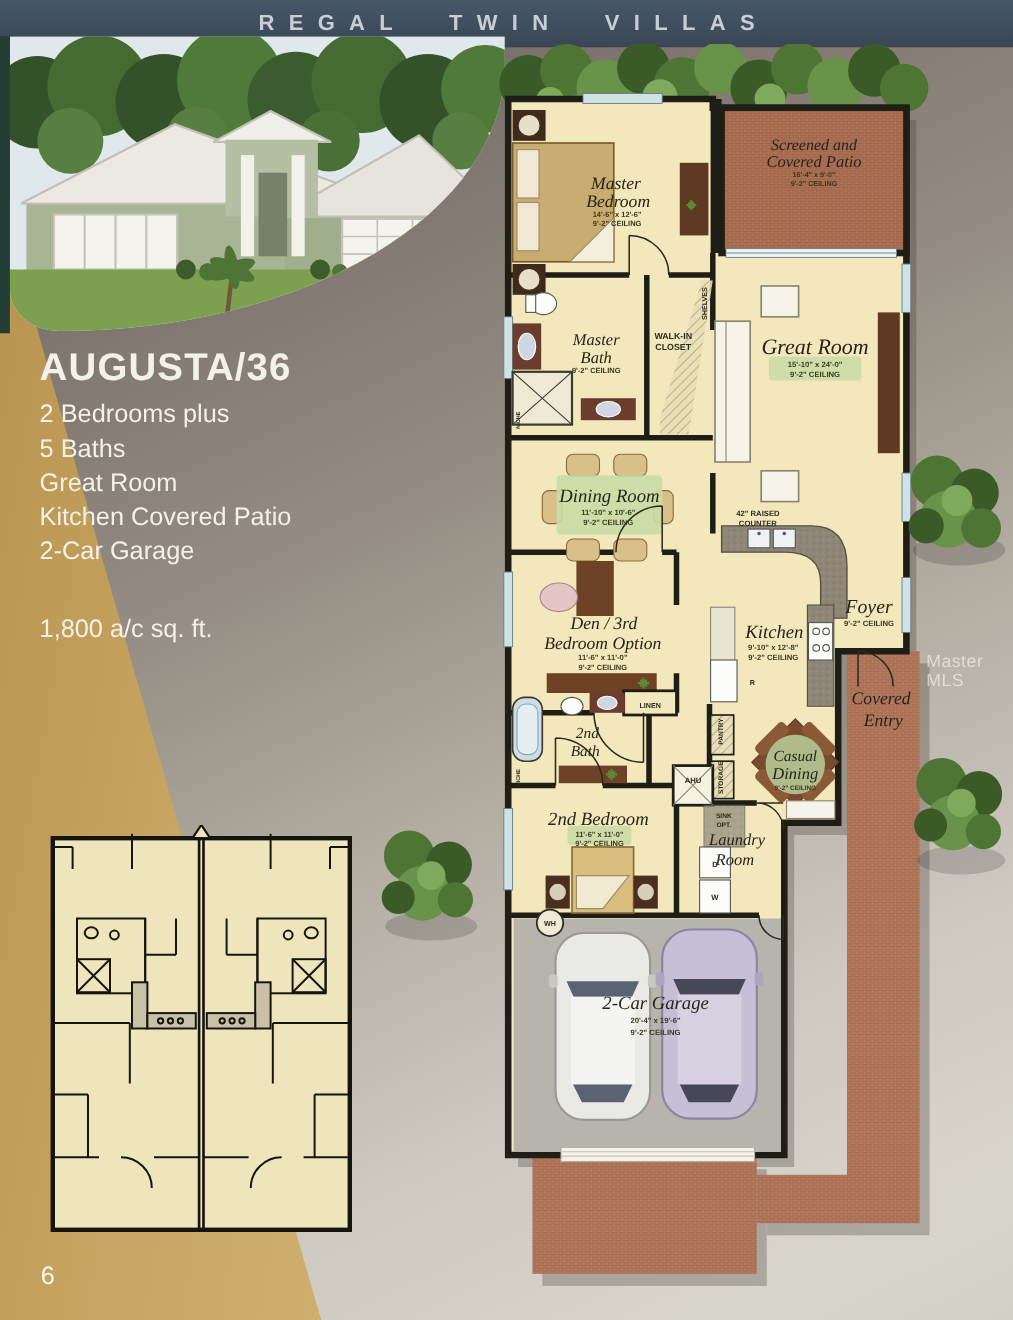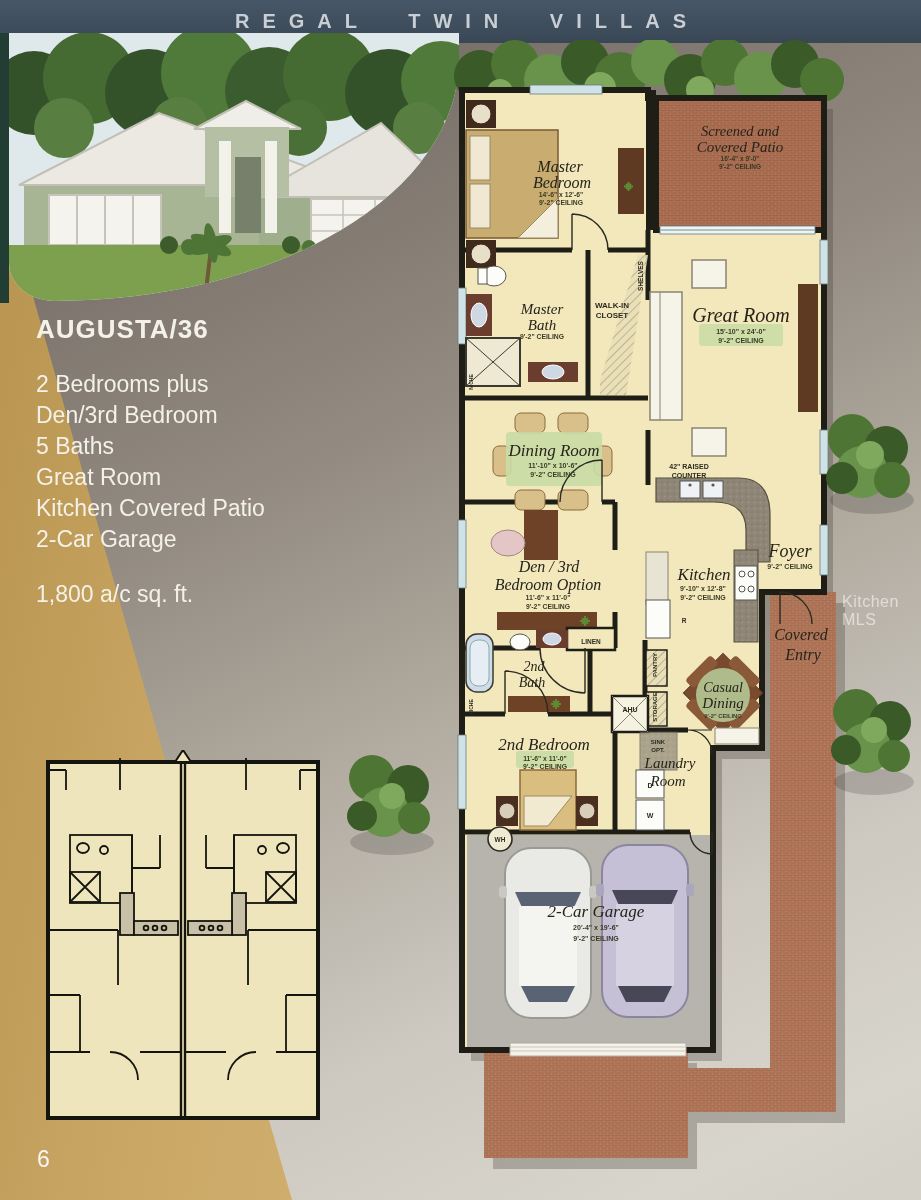--- a/index.html
+++ b/index.html
@@ -9,23 +9,23 @@
   .tan-wedge{position:absolute;inset:0;
     background:linear-gradient(100deg,#b6924e 0%,#c9a663 28%,#d3b273 55%,#c5a25f 100%);
     clip-path:polygon(0px 140px,34px 300px,122px 610px,292px 1200px,0px 1200px);}
   .banner{position:absolute;top:0;left:0;right:0;height:43px;
     background:linear-gradient(#475768,#394755);display:flex;align-items:center;justify-content:center;}
   .banner span{color:#c9cdd4;font-size:20px;font-weight:bold;letter-spacing:13px;word-spacing:20px;padding-left:13px;}
   .left-strip{position:absolute;left:0;top:33px;width:9px;height:270px;background:#223d34;}
   .photo{position:absolute;left:9px;top:33px;width:450px;height:268px;overflow:hidden;
     border-bottom-right-radius:100% 100%;border-bottom-left-radius:50px 42px;}
   .model-info{position:absolute;left:36px;top:314px;color:#f4f1e9;}
-  .model-info h1{margin:0;font-size:26px;font-weight:bold;letter-spacing:1px;}
-  .features{margin-top:24px;font-size:23px;line-height:31px;}
-  .areas{margin-top:24px;font-size:23px;line-height:31px;}
+  .model-info h1{margin:0;font-size:35px;font-weight:bold;letter-spacing:1px;}
+  .features{margin-top:7px;font-size:23px;line-height:31px;}
+  .areas{margin-top:40px;font-size:23px;line-height:31px;}
   .watermark{position:absolute;left:842px;top:593px;color:rgba(255,255,255,.55);font-size:16px;letter-spacing:.5px;}
   .page-number{position:absolute;left:37px;top:1146px;color:#f8f6ee;font-size:23px;}
   .planwrap{position:absolute;left:335px;top:40px;width:586px;height:1160px;}
   svg text.rn{font-family:"Liberation Serif",serif;font-style:italic;fill:#26241a;}
   svg text.dm{font-family:"Liberation Sans",sans-serif;font-weight:bold;fill:#3a3a24;}
   svg text.sm{font-family:"Liberation Sans",sans-serif;font-weight:bold;fill:#2b2b20;}
 </style>
 </head>
 <body>
 
@@ -83,21 +83,20 @@
         <ellipse cx="202" cy="210" rx="20" ry="6" transform="rotate(80 202 210)"></ellipse>
           </g>
       </g>
     </svg>
   </div>
 
   <div class="model-info">
     <h1>AUGUSTA/36</h1>
     <div class="features">
       <div>2 Bedrooms plus</div>
-      <div>Den/3rd Bedroom</div>
       <div>5 Baths</div>
       <div>Great Room</div>
       <div>Kitchen Covered Patio</div>
       <div>2-Car Garage</div>
     </div>
     <div class="areas">
       <div>1,800 a/c sq. ft.</div>
     </div>
   </div>
 
@@ -469,15 +468,15 @@
       <path d="M110,1052 A28,28 0 0 1 138,1080"></path>
       <path d="M66,770 H48 M66,770 V790"></path>
       <path d="M48,995 H80 M80,995 V1052"></path>
       <path d="M120,758 V790"></path>
     </g>
     <use href="#halfplan" transform="translate(366,0) scale(-1,1)"></use>
     <path d="M181,762 V1118 M185,762 V1118" stroke="#15150f" stroke-width="2.4"></path>
     <polygon points="175,762 183,750 191,762" fill="#efe5bc" stroke="#15150f" stroke-width="2"></polygon>
   </svg>
 
-  <div class="watermark">Kitchen MLS</div>
+  <div class="watermark">Master MLS</div>
   <div class="page-number">6</div>
 </div>
 
 </body></html>

